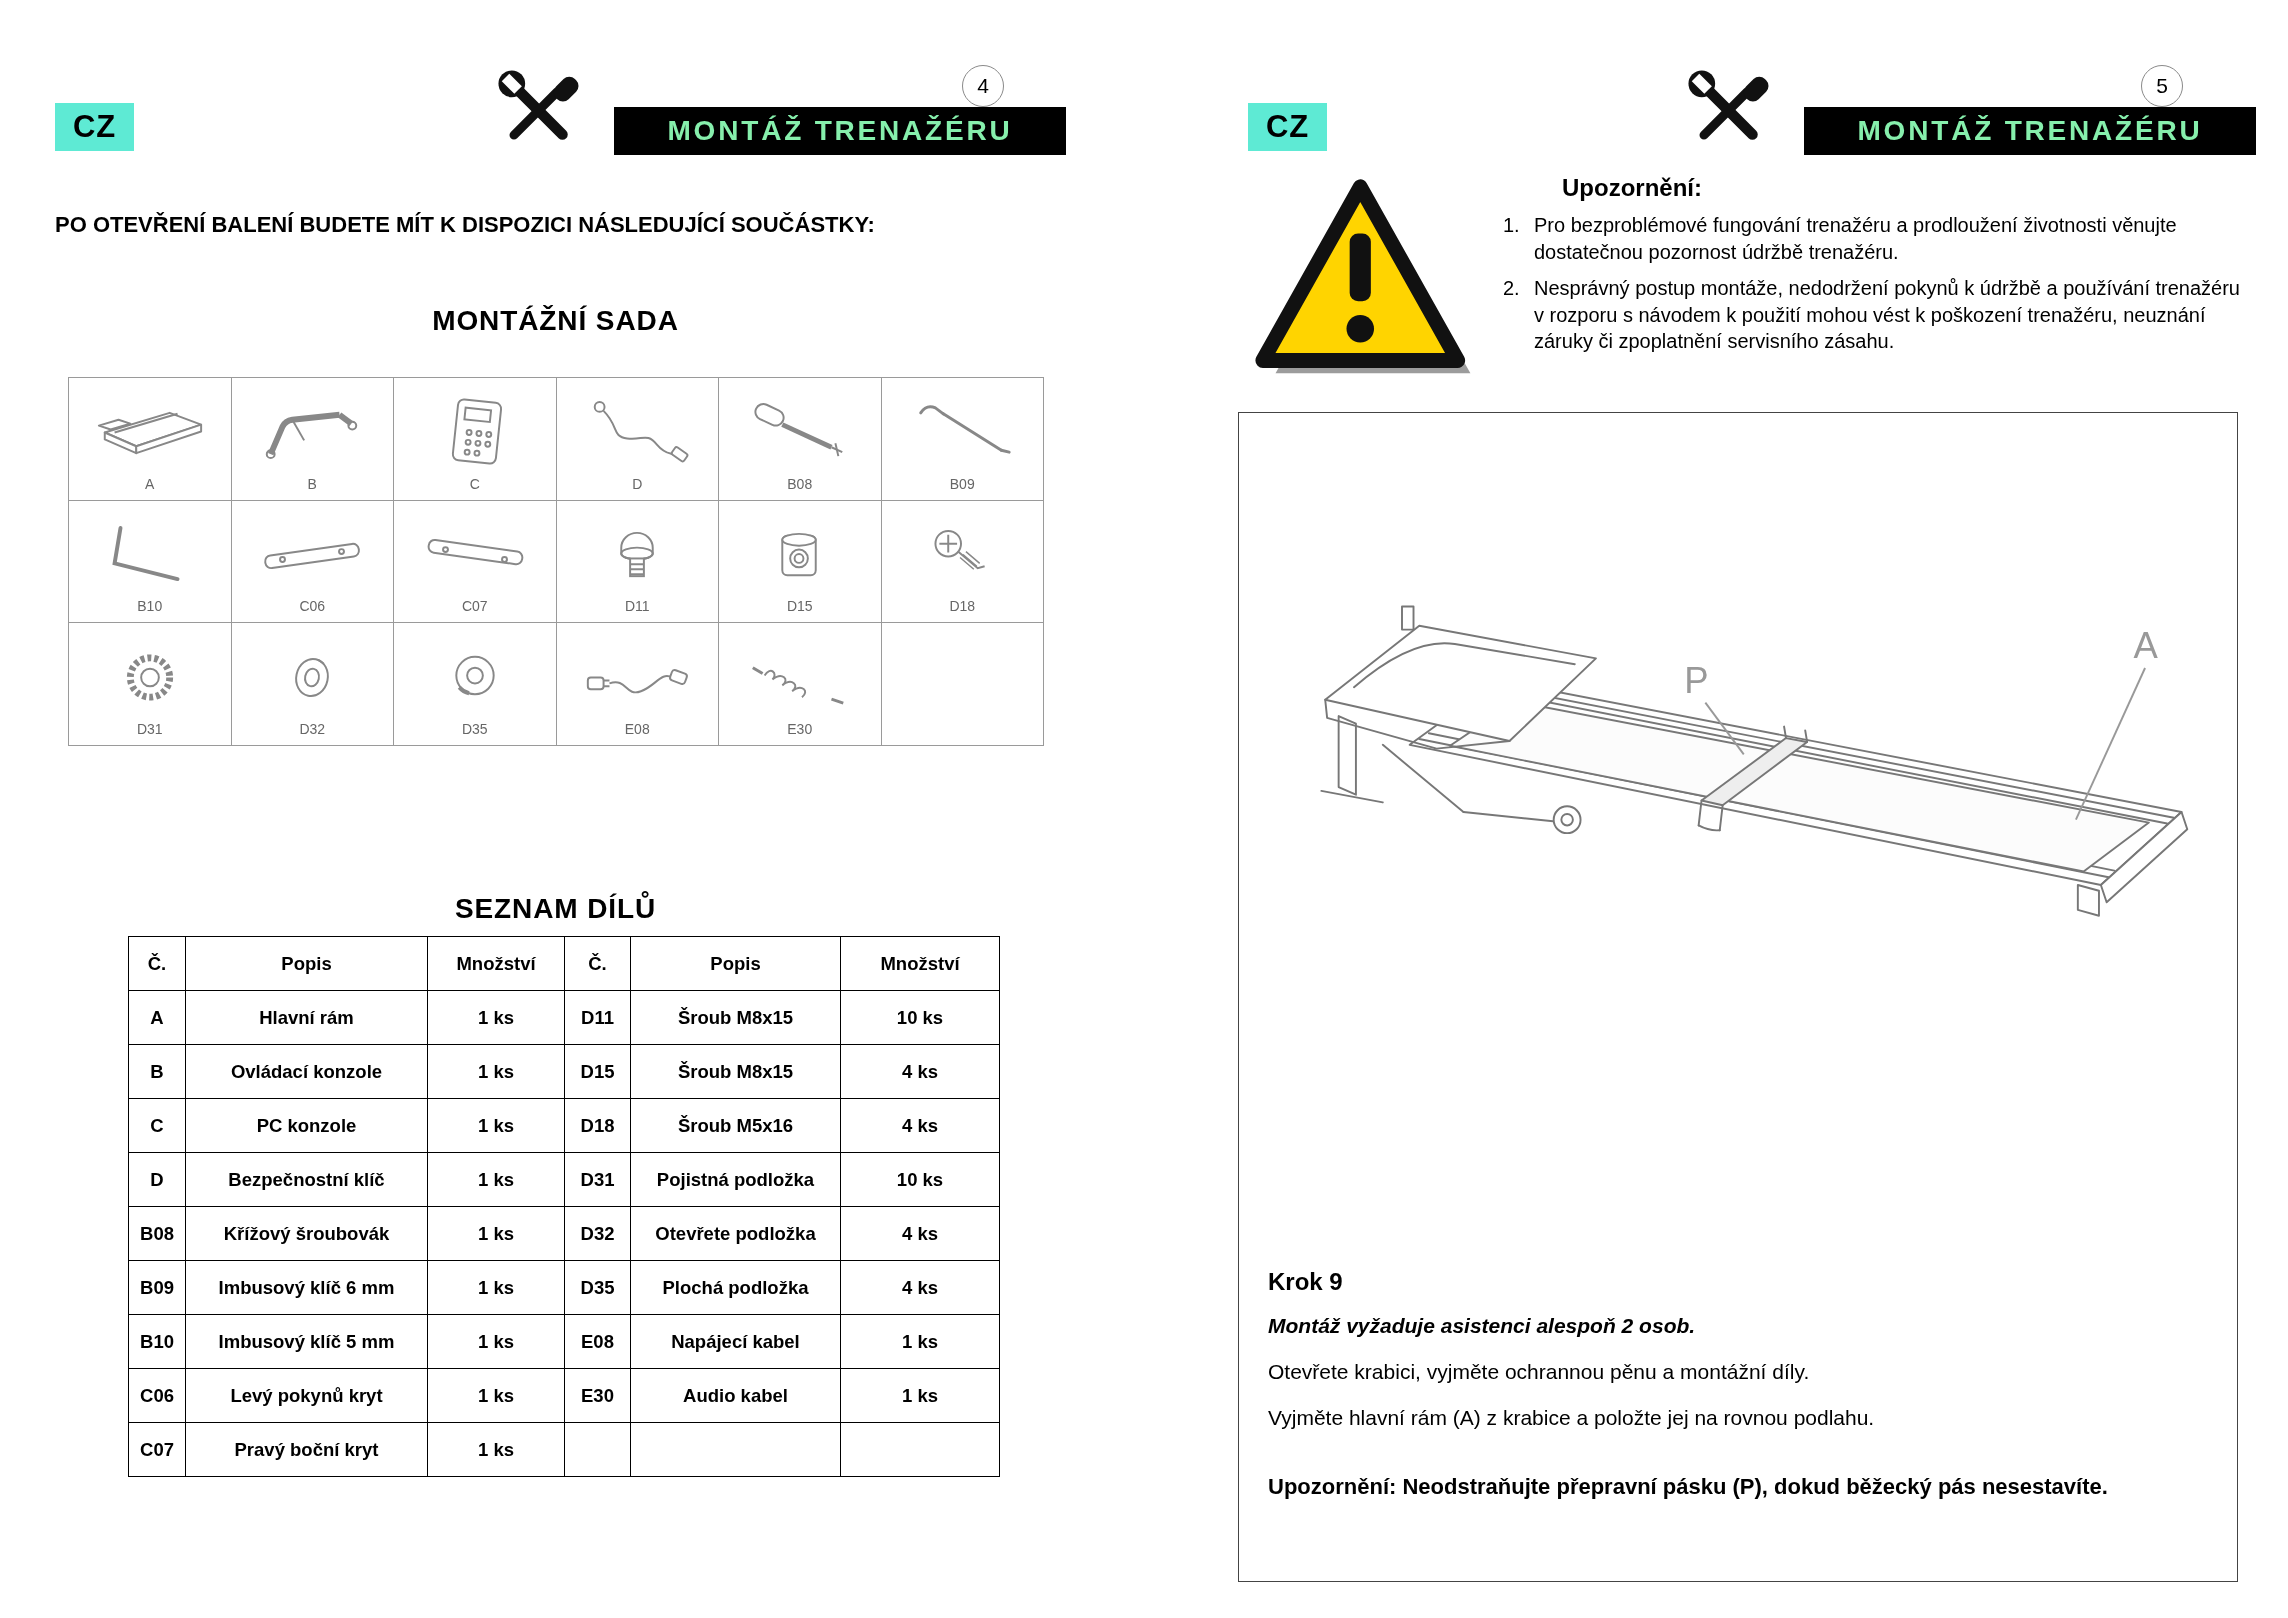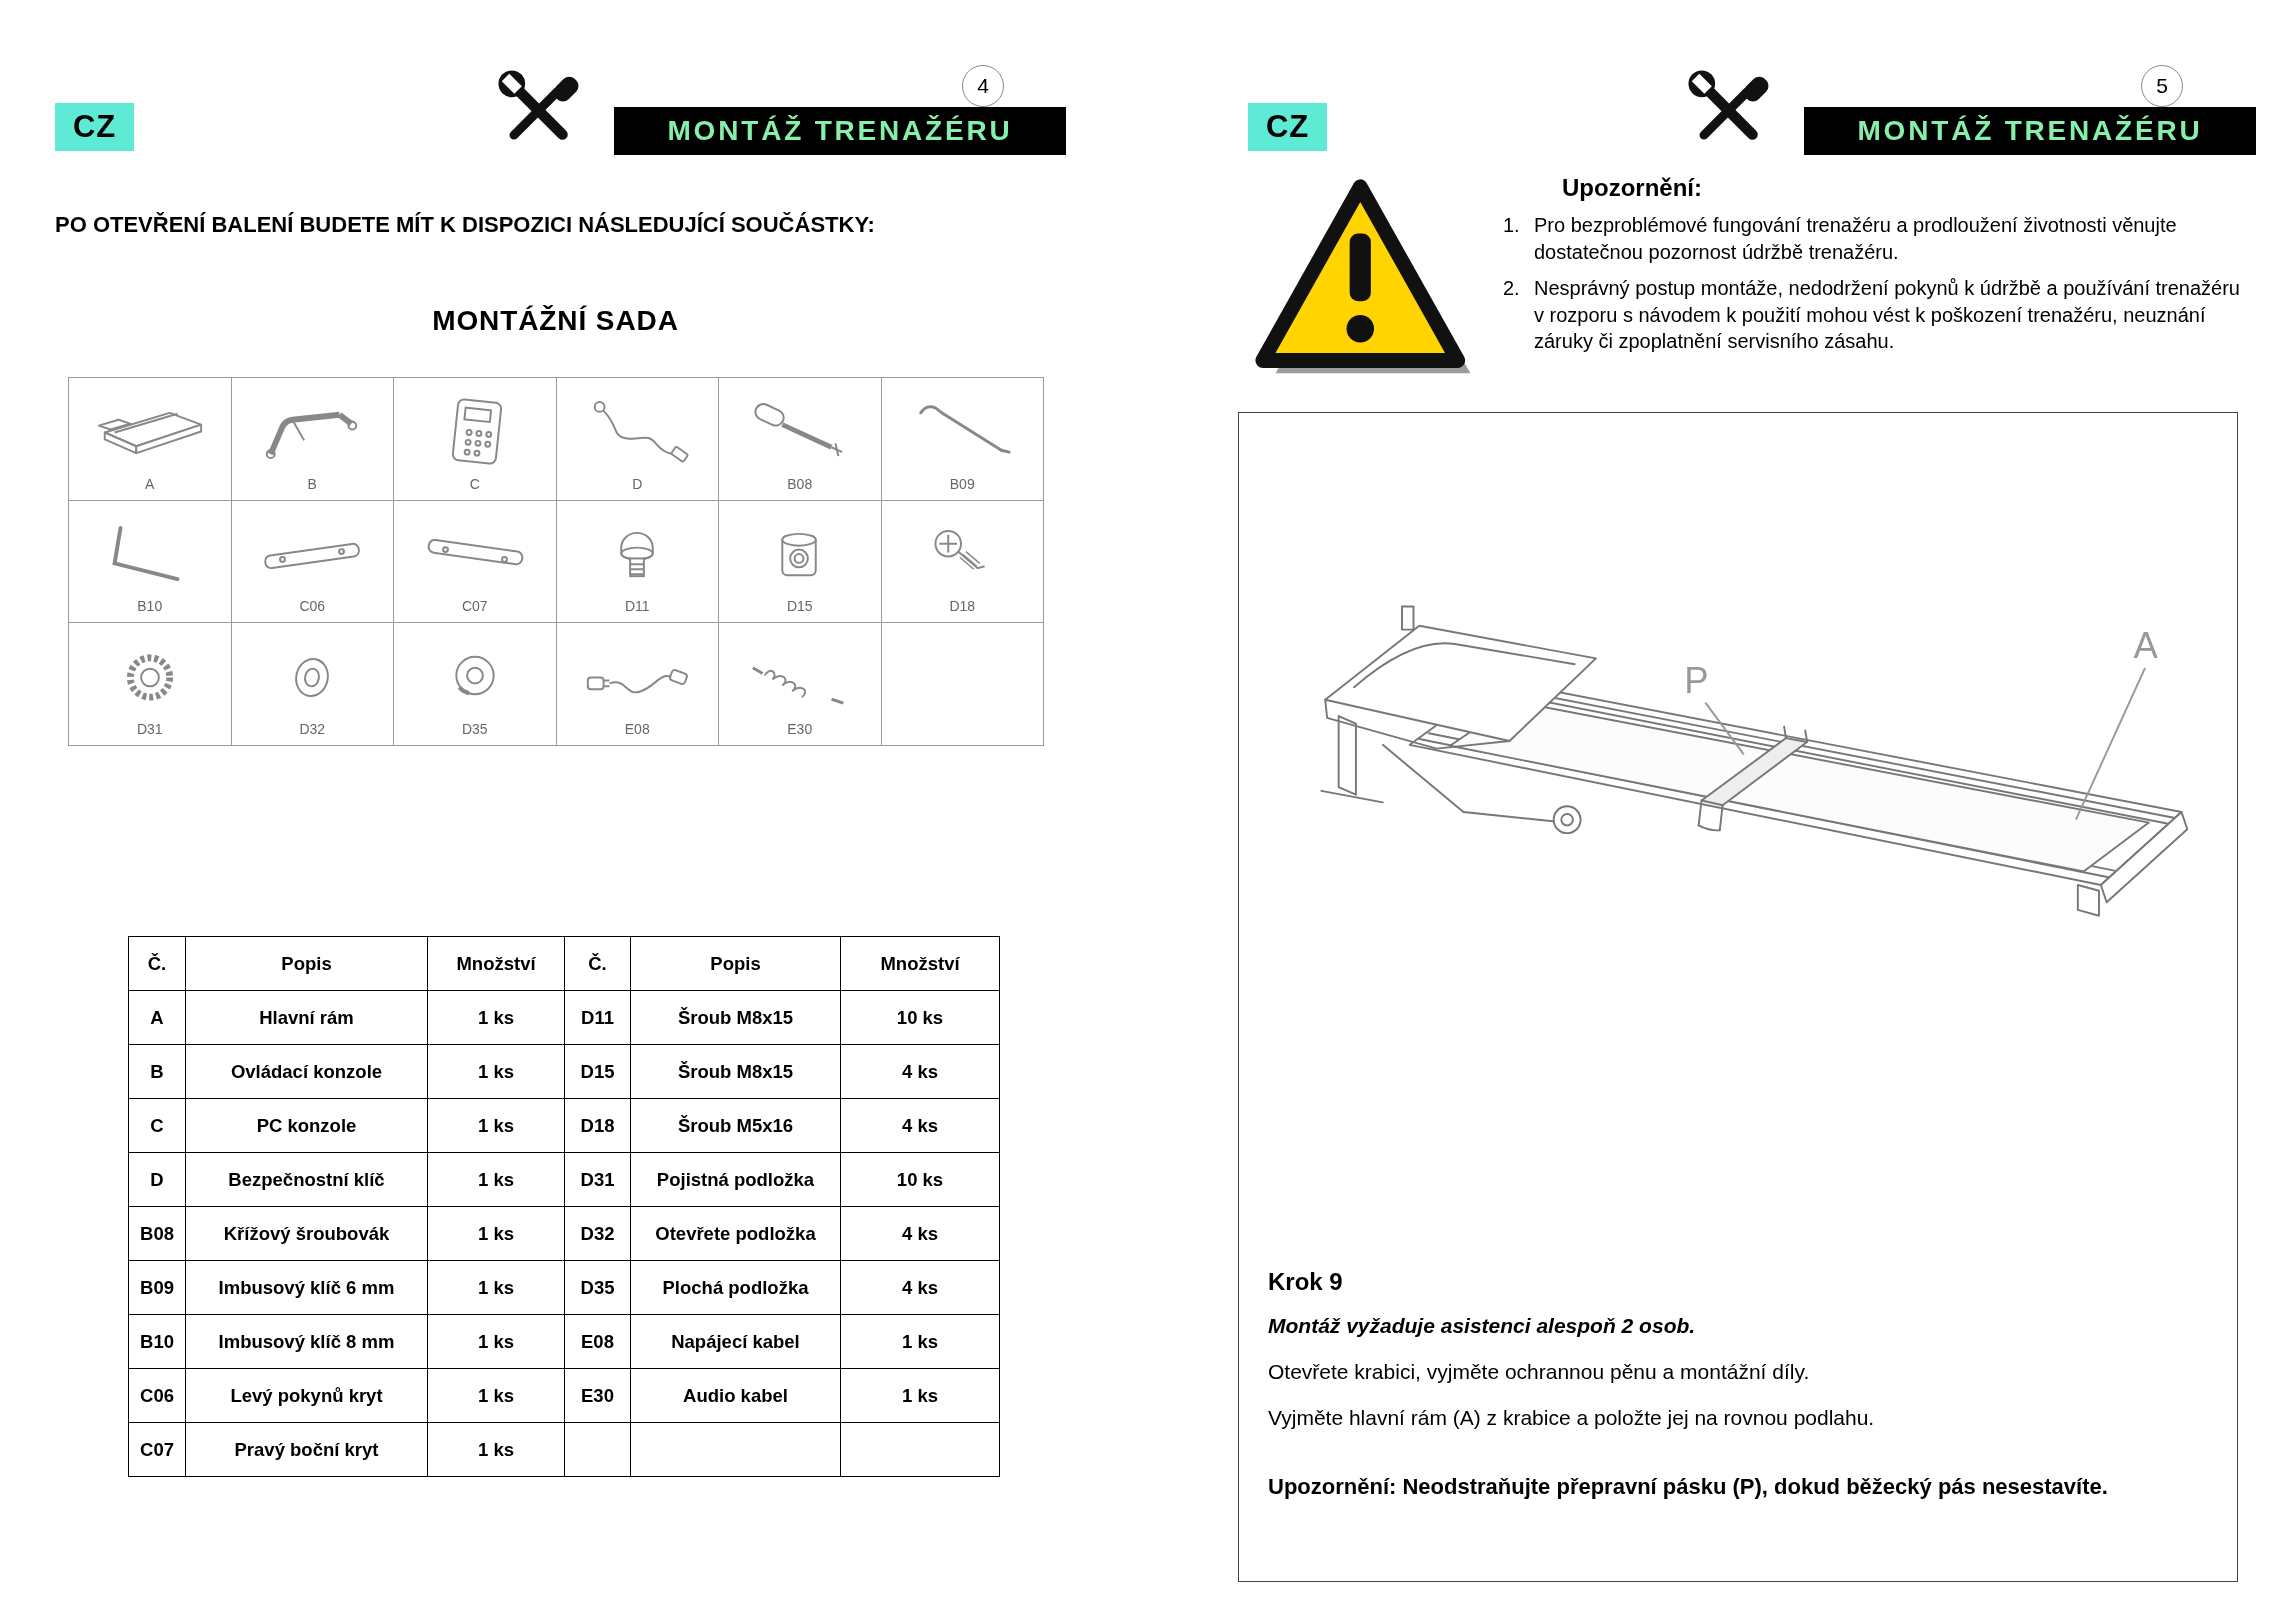--- a/index.html
+++ b/index.html
@@ -305,20 +305,21 @@
       <svg class="part-art" viewBox="0 0 120 80">
           <use href="#p-cable-audio"></use>
         </svg>
       <div class="part-label">E30</div>
     </div>
     <div class="cell">
       <div class="part-label"></div>
     </div>
   </div>
 
+  <div class="list-title">SEZNAM DÍLŮ</div>
 
   <table class="parts-table">
     <colgroup>
       <col style="width:57px">
         <col style="width:242px">
         <col style="width:137px">
       <col style="width:66px">
         <col style="width:210px">
         <col style="width:159px">
     </colgroup>
@@ -376,21 +377,21 @@
       <tr>
         <td>B09</td>
           <td>Imbusový klíč 6 mm</td>
           <td>1 ks</td>
           <td>D35</td>
           <td>Plochá podložka</td>
           <td>4 ks</td>
       </tr>
       <tr>
         <td>B10</td>
-          <td>Imbusový klíč 8 mm</td>
+          <td>Imbusový klíč 5 mm</td>
           <td>1 ks</td>
           <td>E08</td>
           <td>Napájecí kabel</td>
           <td>1 ks</td>
       </tr>
       <tr>
         <td>C06</td>
           <td>Levý pokynů kryt</td>
           <td>1 ks</td>
           <td>E30</td>

